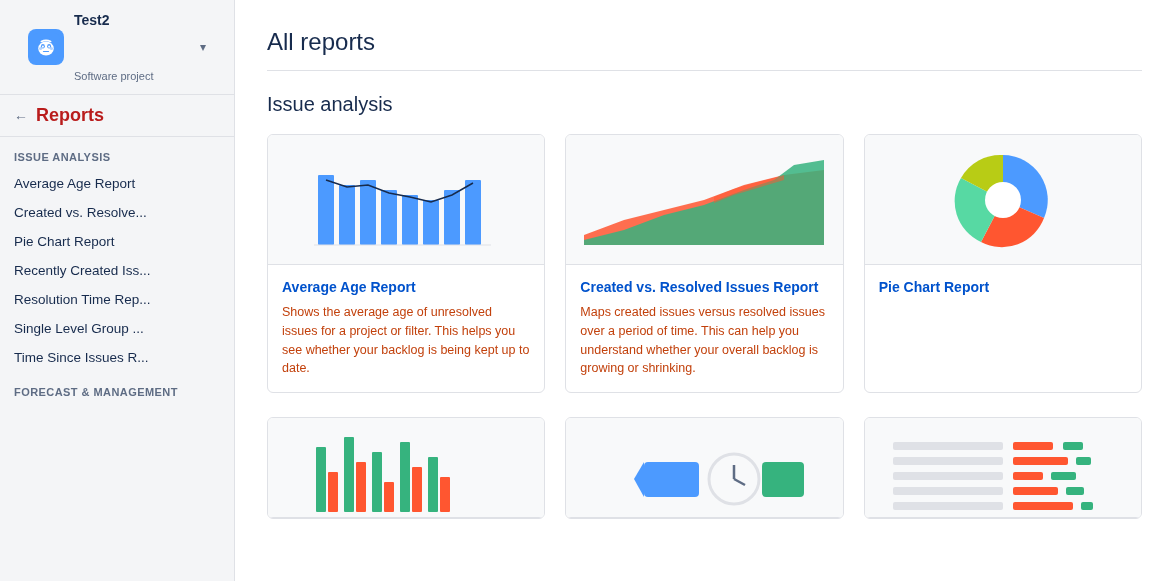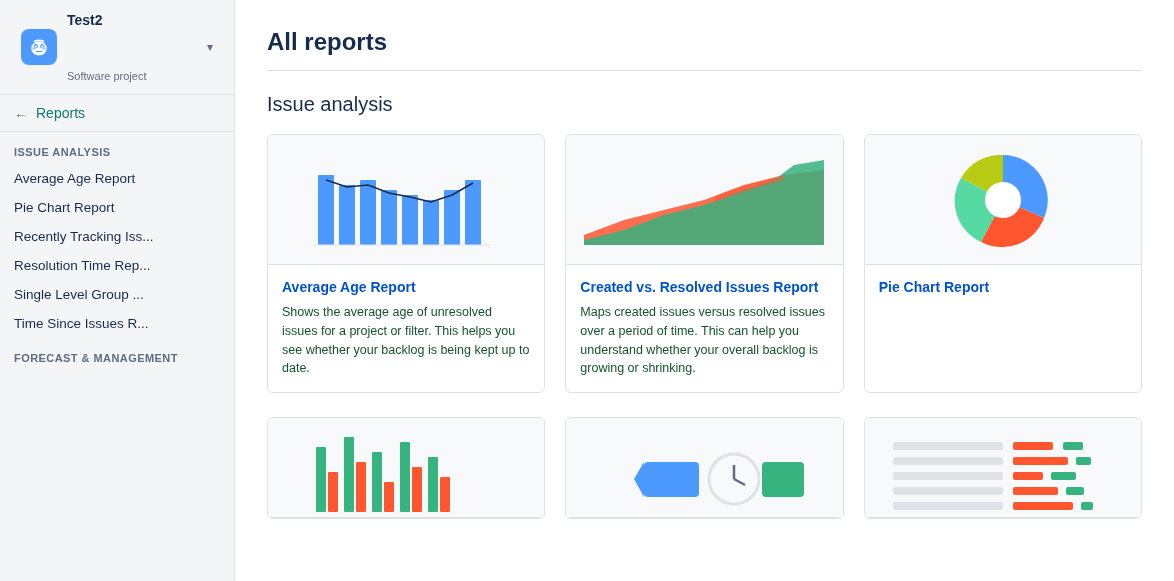--- a/index.html
+++ b/index.html
@@ -12,21 +12,21 @@
       background: #f4f5f7;
       border-right: 1px solid #dfe1e6;
       display: flex;
       flex-direction: column;
       height: 581px;
       overflow-y: auto;
     }
     .sidebar-header {
       display: flex;
       align-items: center;
-      padding: 12px 21px;
+      padding: 12px 28px;
       border-bottom: 1px solid #dfe1e6;
       background: #f4f5f7;
     }
     .sidebar-avatar {
       width: 36px;
       height: 36px;
       border-radius: 8px;
       background: #4c9aff;
       display: flex;
       align-items: center;
@@ -57,23 +57,23 @@
       align-items: center;
       padding: 10px 14px;
       border-bottom: 1px solid #dfe1e6;
     }
     .back-arrow {
       color: #5e6c84;
       margin-right: 8px;
       font-size: 14px;
     }
     .sidebar-reports-label {
-      color: #0f766e;
-      font-size: 14px;
-      font-weight: 400;
+      color: #b91c1c;
+      font-size: 18px;
+      font-weight: 700;
     }
     .sidebar-section-label {
       padding: 14px 14px 6px 14px;
       font-size: 11px;
       font-weight: 700;
       color: #5e6c84;
       text-transform: uppercase;
       letter-spacing: 0.04em;
     }
     .sidebar-item {
@@ -88,21 +88,21 @@
 
     
     .main {
       flex: 1;
       overflow-y: auto;
       padding: 28px 32px;
       background: #fff;
     }
     .page-title {
       font-size: 24px;
-      font-weight: 700;
+      font-weight: 400;
       color: #172b4d;
       margin-bottom: 14px;
     }
     hr.divider {
       border: none;
       border-top: 1px solid #dfe1e6;
       margin-bottom: 22px;
     }
     .section-title {
       font-size: 20px;
@@ -133,21 +133,21 @@
     }
     .card-body { padding: 14px; }
     .card-title {
       font-size: 14px;
       font-weight: 600;
       color: #0052cc;
       margin-bottom: 8px;
     }
     .card-desc {
       font-size: 12.5px;
-      color: #14532d;
+      color: #c2410c;
       line-height: 1.5;
     }
     .pie-chart-container { width: 100%; height: 110px; display: flex; align-items: center; justify-content: center; }
 
     
     .bottom-card-image {
       height: 100px;
       background: #f8f9fa;
       border-bottom: 1px solid #dfe1e6;
       display: flex;
@@ -184,22 +184,23 @@
   </div>
 
   <div class="sidebar-back">
     <span class="back-arrow">←</span>
     <span class="sidebar-reports-label">Reports</span>
   </div>
 
   <div class="sidebar-section-label">ISSUE ANALYSIS</div>
 
   <div class="sidebar-item">Average Age Report</div>
+  <div class="sidebar-item">Created vs. Resolve...</div>
   <div class="sidebar-item">Pie Chart Report</div>
-  <div class="sidebar-item">Recently Tracking Iss...</div>
+  <div class="sidebar-item">Recently Created Iss...</div>
   <div class="sidebar-item">Resolution Time Rep...</div>
   <div class="sidebar-item">Single Level Group ...</div>
   <div class="sidebar-item">Time Since Issues R...</div>
 
   <div class="sidebar-section-label">FORECAST &amp; MANAGEMENT</div>
 
 </div>
 
 <div class="main">
   <h1 class="page-title">All reports</h1>

